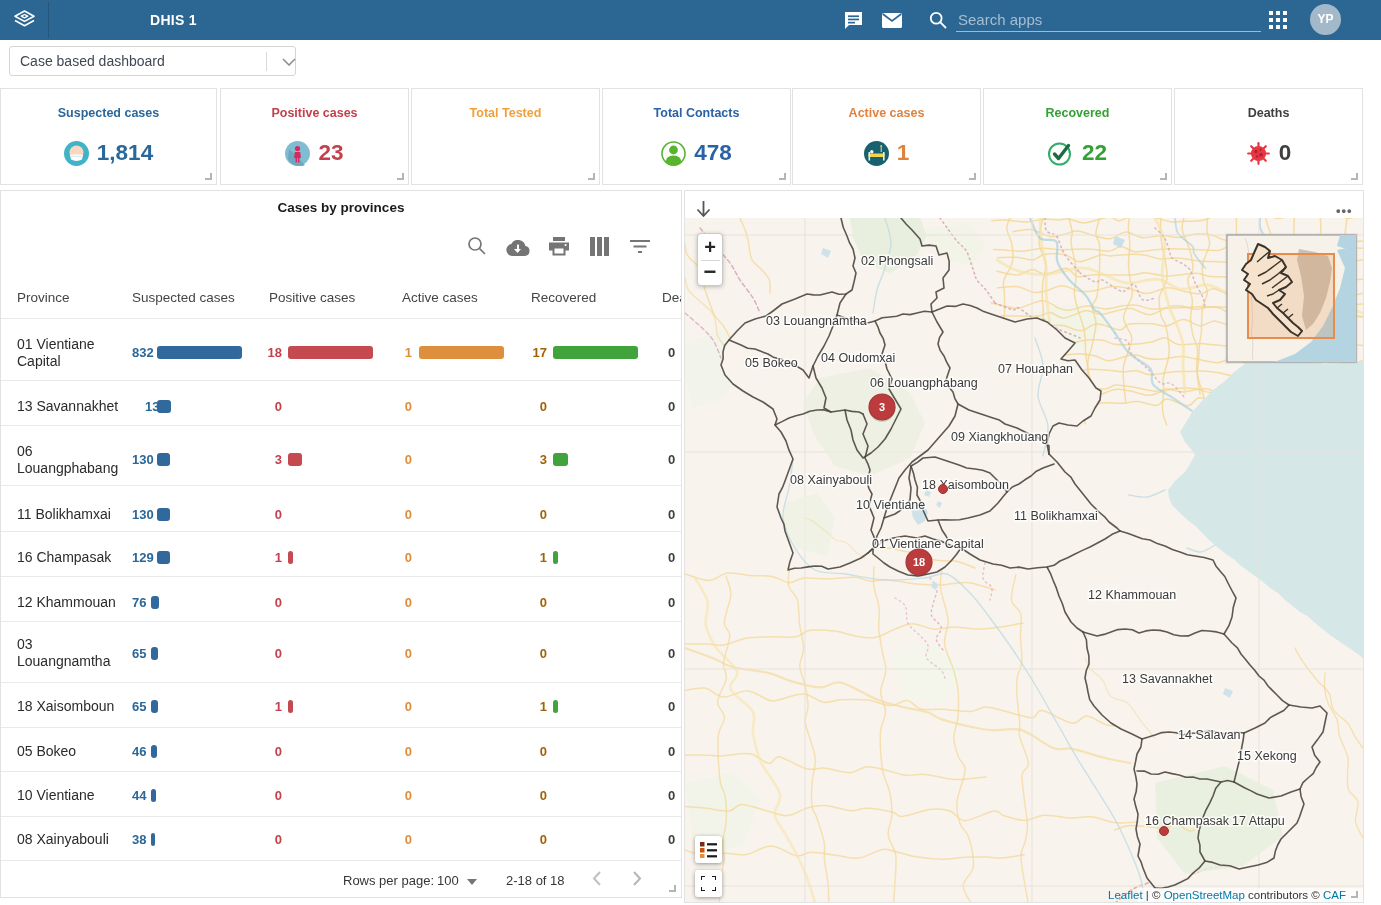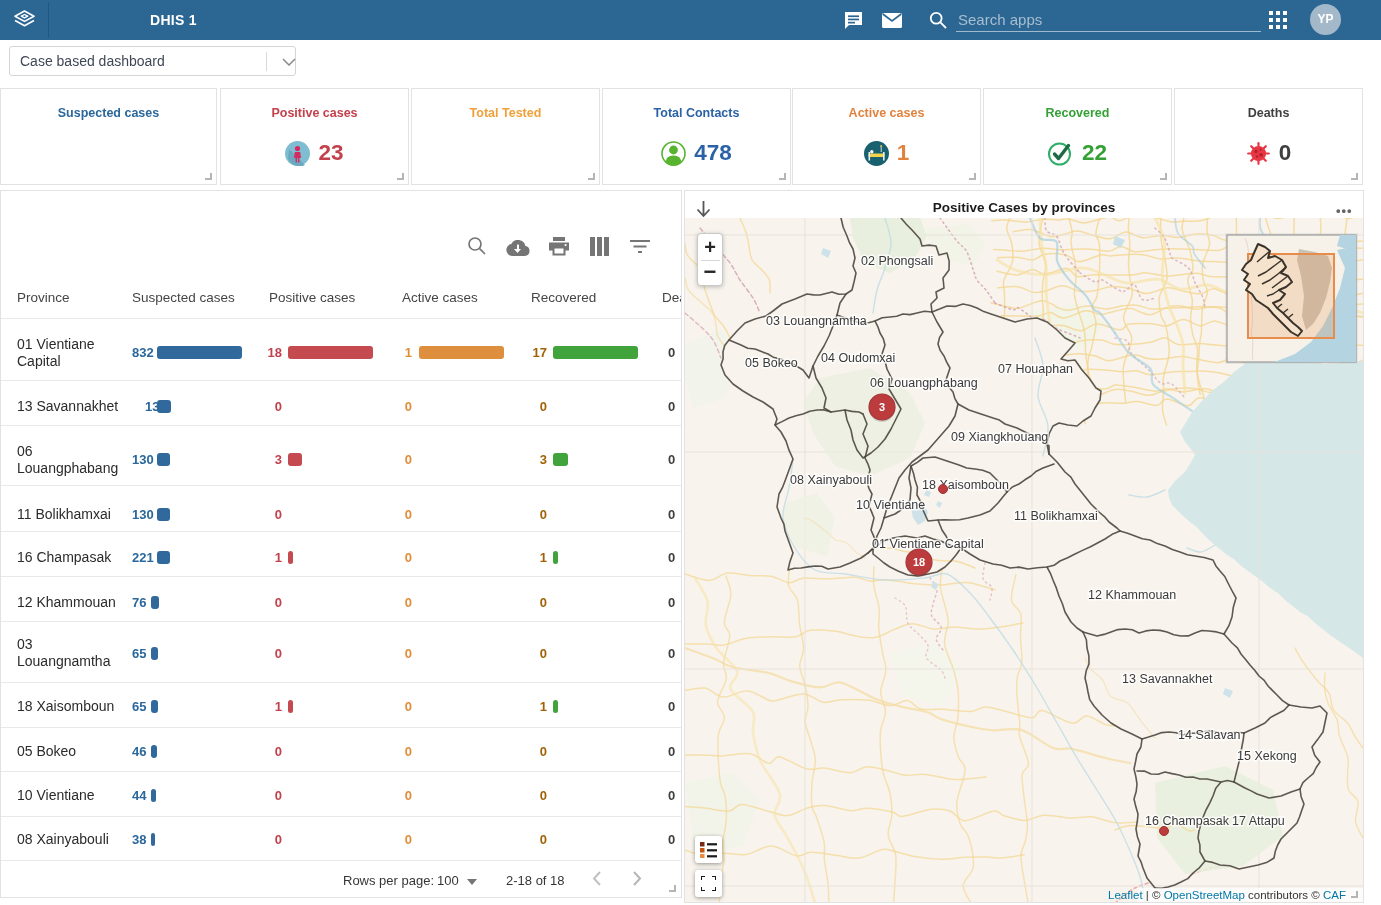--- a/index.html
+++ b/index.html
@@ -81,20 +81,29 @@
 <div id="dd">
   <div class="txt">Case based dashboard</div>
   <div class="vline"></div>
   <svg class="abs" style="left:272px;top:11px" width="14" height="8" viewBox="0 0 14 8">
     <path d="M1 1 L7 7 L13 1" fill="none" stroke="#8a8a8a" stroke-width="1.5"></path>
   </svg>
 </div>
 
 <div class="card" style="left:0;width:217px">
   <div class="t" style="color:#2a679b">Suspected cases</div>
+  <div class="row">
+    <svg width="25" height="25" viewBox="0 0 25 25">
+      <circle cx="12.5" cy="12.5" r="12.5" fill="#41b3c6"></circle>
+      <circle cx="12.5" cy="11.5" r="7" fill="#f9d7c0"></circle>
+      <path d="M6 14 Q12.5 12.3 19 14 L18 18.6 Q12.5 21.2 7 18.6 Z" fill="#fdfdfd"></path>
+      <path d="M6.5 15.8 Q12.5 14.2 18.6 15.8" stroke="#cfe3ea" stroke-width="0.9" fill="none"></path>
+    </svg>
+    <span class="num" style="color:#2a679b">1,814</span>
+  </div>
   <div class="rsz"></div>
 </div>
 <div class="card" style="left:220px;width:189px">
   <div class="t" style="color:#c2414c">Positive cases</div>
   <div class="row">
     <svg width="25" height="25" viewBox="0 0 25 25">
       <circle cx="12.5" cy="12.5" r="12.5" fill="#7fbdd2"></circle>
       <path d="M4 8 L20 24 A12.5 12.5 0 0 1 3 18 Z" fill="#6aa9bf"></path>
       <circle cx="12.5" cy="7.5" r="2.6" fill="#d62a5e"></circle>
       <path d="M9.8 11 h5.4 l0.8 6 h-1.6 v4.5 h-1.4 v-4.5 h-1 v4.5 h-1.4 v-4.5 h-1.6 Z" fill="#d62a5e"></path>
@@ -169,20 +178,21 @@
         <circle cx="11" cy="15.5" r="1.2"></circle>
         <circle cx="14.5" cy="8.7" r="1.1"></circle>
       </g>
     </svg>
     <span class="num" style="color:#3f3f3f">0</span>
   </div>
   <div class="rsz"></div>
 </div>
 
 <div class="panel" id="tpanel">
+  <div class="ptitle">Cases by provinces</div>
 
   <svg class="abs" style="left:466px;top:45px;" width="20" height="20" viewBox="0 0 20 20">
     <circle cx="8" cy="8" r="6" fill="none" stroke="#757575" stroke-width="1.7"></circle>
     <line x1="12.6" y1="12.6" x2="18" y2="18" stroke="#757575" stroke-width="1.7"></line>
   </svg>
   <svg class="abs" style="left:505px;top:49px" width="24" height="16" viewBox="0 0 24 16">
     <path d="M19.4 6.1 A7.5 7.5 0 0 0 5.3 4.1 A6 6 0 0 0 6 16 L19 16 A5 5 0 0 0 19.4 6.1 Z" fill="#757575"></path>
     <path d="M12 5 h0 l0 4 h3 l-3.5 4 l-3.5 -4 h3 z" fill="#fff"></path>
     <rect x="11" y="4.6" width="2" height="4.6" fill="#fff"></rect>
   </svg>
@@ -247,21 +257,21 @@
   <div class="bar bg2" style="left:552px;top:262.0px;width:15.0px"></div>
   <div class="num2 ck" style="left:667px;top:261.0px">0</div>
   <div class="cellp" style="left:16px;top:314.5px">11 Bolikhamxai</div>
   <div class="num2 cb" style="left:131px;top:315.5px">130</div>
   <div class="bar bb" style="left:156px;top:316.5px;width:13.3px"></div>
   <div class="num2 cr" style="left:238px;width:43px;text-align:right;top:315.5px">0</div>
   <div class="num2 co" style="left:368px;width:43px;text-align:right;top:315.5px">0</div>
   <div class="num2 cg" style="left:503px;width:43px;text-align:right;top:315.5px">0</div>
   <div class="num2 ck" style="left:667px;top:315.5px">0</div>
   <div class="cellp" style="left:16px;top:357.5px">16 Champasak</div>
-  <div class="num2 cb" style="left:131px;top:358.5px">221</div>
+  <div class="num2 cb" style="left:131px;top:358.5px">129</div>
   <div class="bar bb" style="left:156px;top:359.5px;width:13.2px"></div>
   <div class="num2 cr" style="left:238px;width:43px;text-align:right;top:358.5px">1</div>
   <div class="bar br" style="left:287px;top:359.5px;width:4.7px"></div>
   <div class="num2 co" style="left:368px;width:43px;text-align:right;top:358.5px">0</div>
   <div class="num2 cg" style="left:503px;width:43px;text-align:right;top:358.5px">1</div>
   <div class="bar bg2" style="left:552px;top:359.5px;width:5.0px"></div>
   <div class="num2 ck" style="left:667px;top:358.5px">0</div>
   <div class="cellp" style="left:16px;top:402.5px">12 Khammouan</div>
   <div class="num2 cb" style="left:131px;top:403.5px">76</div>
   <div class="bar bb" style="left:150px;top:404.5px;width:7.8px"></div>
@@ -317,21 +327,20 @@
         <path d="M8 1 L2 7.5 L8 14" fill="none" stroke="#c0c0c0" stroke-width="2"></path>
       </svg>
     <svg class="abs" style="left:632px;top:10px" width="9" height="15" viewBox="0 0 9 15">
         <path d="M1 1 L7 7.5 L1 14" fill="none" stroke="#b5b5b5" stroke-width="2"></path>
       </svg>
   </div>
   <div class="rsz" style="right:5px;bottom:5px"></div>
 </div>
 
 <div class="panel" id="mpanel">
-  <div class="ptitle">Positive Cases by provinces</div>
 <svg id="mapsvg" style="position:absolute;left:0;top:27px" width="678" height="685" viewBox="0 0 678 685">
 <rect width="678" height="685" fill="#f8f4ed"></rect>
 <path d="M340,95 L395,85 L420,105 L400,132 L352,122 Z" fill="#f0f3e6" fill-opacity="0.7"></path>
 <path d="M0,125 L38,112 L58,142 L40,180 L8,190 L0,162 Z" fill="#f0f3e8" fill-opacity="0.8"></path>
 <path d="M205,435 L250,425 L278,452 L258,488 L218,478 Z" fill="#f2f5ea" fill-opacity="0.7"></path>
 <path d="M0,565 L48,555 L75,582 L58,628 L10,638 Z" fill="#f0f3e7" fill-opacity="0.7"></path>
 <path d="M240,10 L285,6 L300,26 L288,48 L250,40 Z" fill="#eff3e4" fill-opacity="0.6"></path>
 <path d="M306.8,2.8 C308.9,2.7 313.9,1.9 319.7,2.1 C325.5,2.3 335.2,4.2 341.5,4.1 C347.7,3.9 351.8,1.7 357.3,1.3 C362.7,1.0 369.6,2.0 374.0,1.9 C378.4,1.8 379.4,0.4 383.7,0.9 C387.9,1.4 392.8,5.2 399.5,4.9 C406.2,4.6 418.0,-0.4 423.8,-0.8 C429.5,-1.1 429.9,3.2 434.2,2.8 C438.4,2.5 444.2,-2.1 449.4,-2.8 C454.6,-3.5 459.3,-2.7 465.4,-1.6 C471.4,-0.5 480.0,2.8 485.4,3.7 C490.9,4.5 492.6,3.5 497.8,3.3 C503.1,3.1 510.8,3.8 517.1,2.5 C523.4,1.2 530.1,-3.2 535.6,-4.5 C541.1,-5.7 546.0,-5.4 550.2,-5.1 C554.4,-4.9 555.0,-3.5 560.6,-3.0 C566.1,-2.4 578.0,-2.3 583.6,-1.7 C589.3,-1.2 588.9,1.0 594.5,0.4 C600.1,-0.2 611.4,-4.9 617.2,-5.3 C622.9,-5.7 623.7,-1.7 629.1,-2.0 C634.5,-2.3 643.8,-7.3 649.3,-6.9 C654.9,-6.5 657.6,-0.1 662.3,0.4 C667.1,0.8 675.4,-3.4 678.0,-4.2 " fill="none" stroke="#f4d691" stroke-width="1.5" stroke-linejoin="round" stroke-linecap="round" stroke-opacity="0.8"></path>
 <path d="M328.1,13.8 C331.0,13.5 339.2,10.7 345.5,11.5 C351.7,12.3 360.2,17.7 365.6,18.5 C371.0,19.4 373.4,17.5 377.8,16.6 C382.2,15.7 386.9,12.9 392.2,13.1 C397.5,13.2 404.0,16.5 409.5,17.7 C415.1,19.0 420.3,21.3 425.5,20.7 C430.7,20.1 435.5,14.3 440.9,14.1 C446.2,13.9 451.7,19.2 457.7,19.7 C463.7,20.3 470.9,17.5 476.9,17.5 C482.8,17.4 487.5,19.6 493.2,19.4 C498.8,19.1 504.8,16.3 510.5,16.0 C516.2,15.6 522.3,16.2 527.4,17.3 C532.5,18.3 535.3,21.7 541.2,22.4 C547.1,23.0 556.3,21.9 563.0,21.4 C569.7,20.9 576.4,19.6 581.5,19.4 C586.6,19.1 588.8,19.5 593.6,20.1 C598.4,20.6 605.5,22.5 610.5,22.7 C615.5,22.9 617.8,21.6 623.6,21.3 C629.3,20.9 639.4,20.1 645.0,20.7 C650.6,21.2 651.5,23.9 657.0,24.3 C662.5,24.7 674.5,23.1 678.0,22.9 " fill="none" stroke="#f4d691" stroke-width="1.5" stroke-linejoin="round" stroke-linecap="round" stroke-opacity="0.8"></path>
 <path d="M308.6,31.4 C310.8,31.5 316.6,32.0 321.5,32.3 C326.4,32.7 331.7,33.5 337.8,33.2 C343.8,32.8 351.7,30.4 357.8,30.2 C363.8,29.9 369.4,31.6 373.9,31.8 C378.4,32.0 379.4,31.5 384.8,31.4 C390.2,31.3 399.4,30.9 406.0,31.2 C412.7,31.5 419.5,33.6 424.4,33.1 C429.4,32.7 431.8,28.4 436.0,28.5 C440.2,28.6 444.0,33.1 449.8,33.7 C455.6,34.3 465.1,32.3 470.9,31.8 C476.7,31.4 480.1,31.0 484.7,30.8 C489.4,30.7 493.9,30.9 498.8,31.0 C503.7,31.2 508.2,31.6 514.2,31.8 C520.2,32.0 529.1,33.0 534.6,32.2 C540.1,31.4 542.3,26.9 547.2,26.9 C552.1,27.0 558.3,31.3 564.1,32.3 C569.8,33.2 576.2,33.2 581.7,32.8 C587.2,32.3 591.1,30.4 597.1,29.6 C603.0,28.7 612.4,27.2 617.4,27.4 C622.4,27.7 622.2,30.8 627.2,31.2 C632.1,31.6 641.2,30.0 647.1,29.7 C652.9,29.5 657.3,29.7 662.5,29.7 C667.6,29.8 675.4,30.1 678.0,30.2 " fill="none" stroke="#f4d691" stroke-width="1.5" stroke-linejoin="round" stroke-linecap="round" stroke-opacity="0.8"></path>

